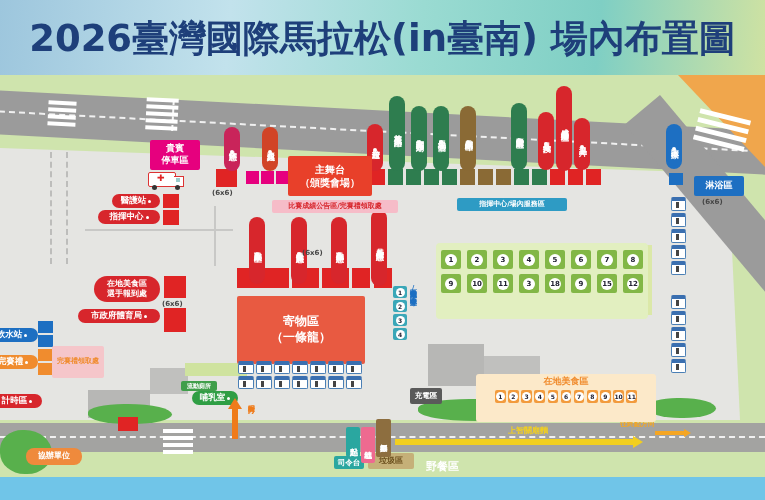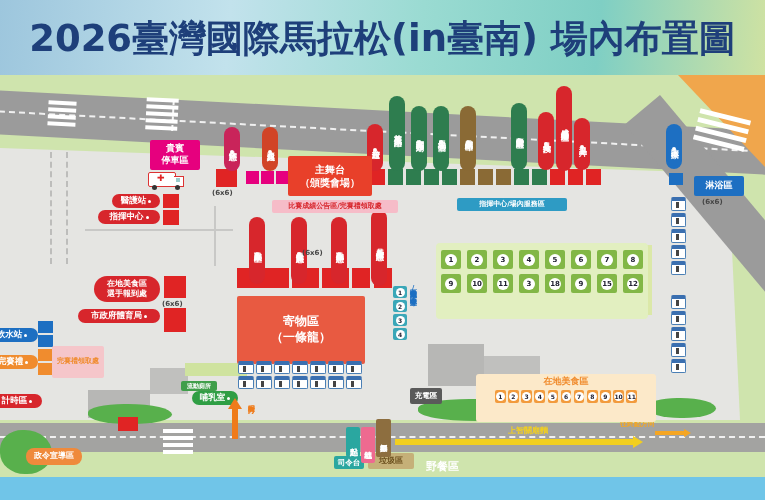--- a/index.html
+++ b/index.html
@@ -301,21 +301,21 @@
       <div class="box" style="--x: 334px; --y: 456px; --w: 30px; --h: 13px; --bg: #2aa7a0; --fg: #fff; --fs: 7.5px;">
         <span>司令台</span>
       </div>
       <div class="box" style="--x: 368px; --y: 453px; --w: 46px; --h: 16px; --bg: #c5b078; --fg: #6b4f1d; --fs: 8px;">
         <span>垃圾區</span>
       </div>
       <div class="box" style="--x: 410px; --y: 388px; --w: 32px; --h: 16px; --bg: #5a5a5a; --fg: #fff; --fs: 7.5px;">
         <span>充電區</span>
       </div>
       <div class="box" style="--x: 26px; --y: 448px; --w: 56px; --h: 17px; --bg: #ef8a3c; --fg: #fff; --fs: 8px; --r: 8px;">
-        <span>政令宣導區</span>
+        <span>協辦單位</span>
       </div>
     </div>
 
   <div>
 
   <div class="vbox" style="--x: 346px; --y: 427px; --w: 14px; --h: 30px; --bg: #2aa7a0; --fg: #fff; --fs: 8px;">
         <span>起點</span>
       </div>
       <div class="vbox" style="--x: 361px; --y: 427px; --w: 14px; --h: 36px; --bg: #ee6a90; --fg: #fff; --fs: 7.5px;">
         <span>紅地毯</span>

